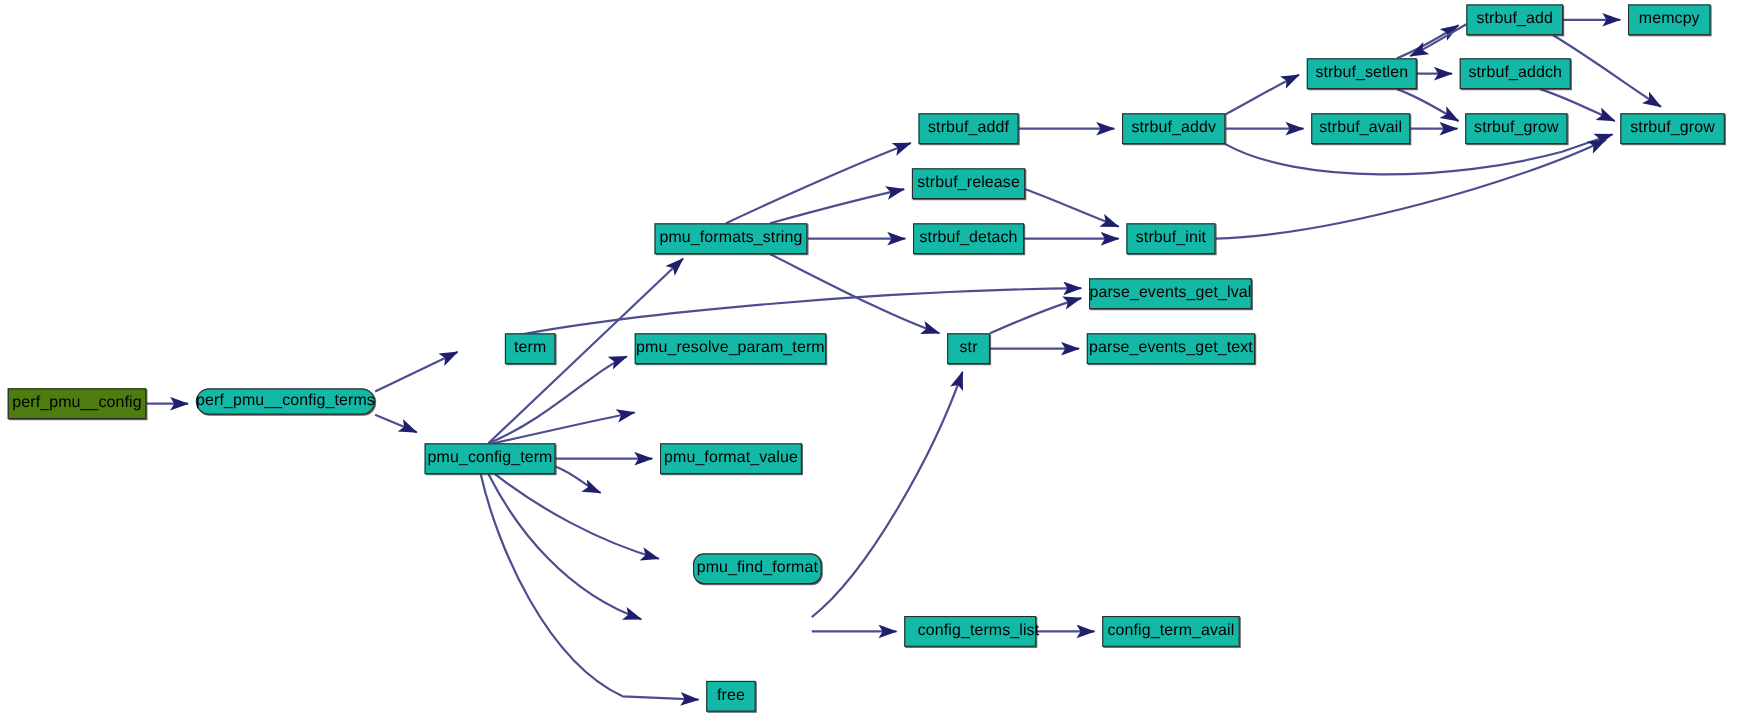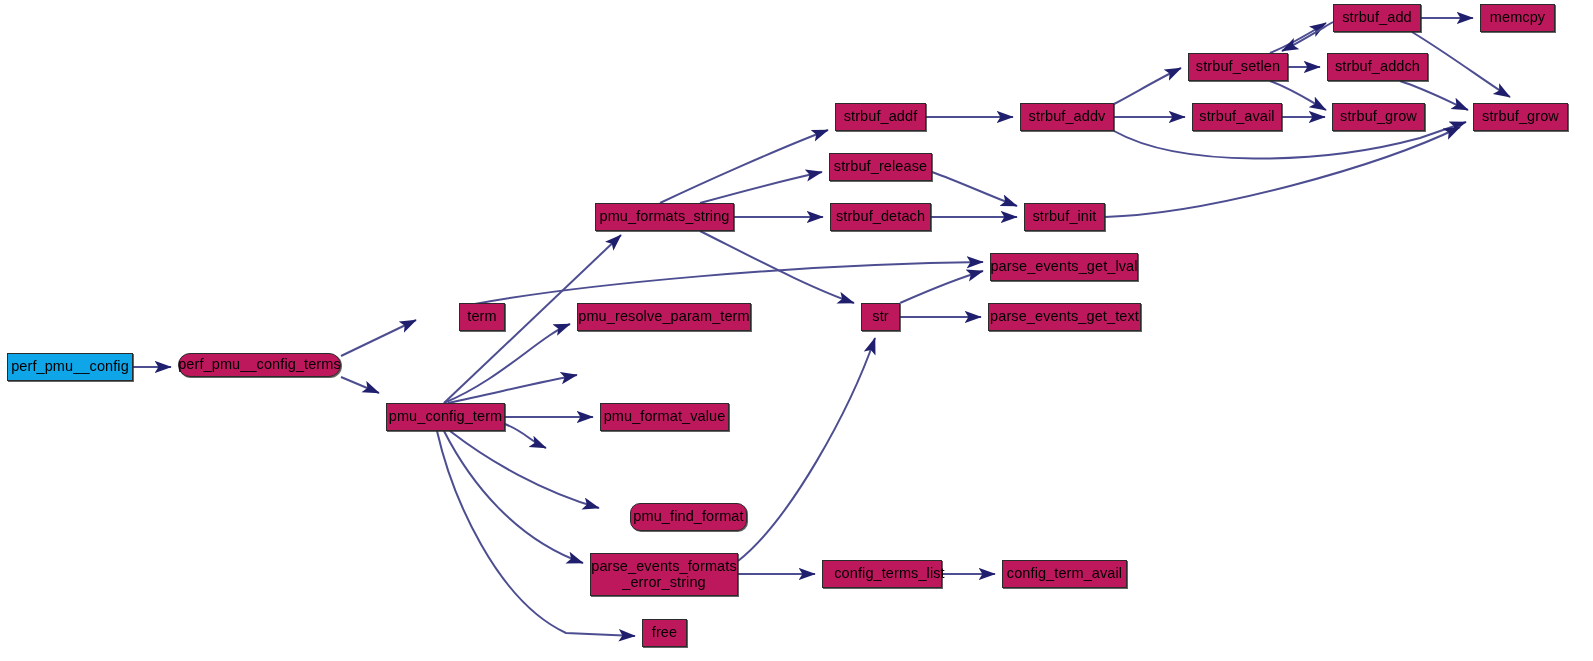--- a/index.html
+++ b/index.html
@@ -27,34 +27,34 @@
     position: absolute;
     left: 0;
     top: 0;
     width: 1593px;
     height: 661px;
   }
   .node {
     position: absolute;
     box-sizing: border-box;
     border: 1px solid #2b2b2b;
-    background: #be185d;
+    background: #14b8a6;
     color: #000000;
     font-size: 14.5px;
     line-height: 1.06;
     display: flex;
     align-items: center;
     justify-content: center;
     text-align: center;
     white-space: pre-line;
     letter-spacing: 0.1px;
     box-shadow: 1px 1px 0 rgba(40,40,40,0.72);
   }
   .node.highlight {
-    background: #0ea5e9;
+    background: #4d7c0f;
   }
   .node-label {
     display: block;
     padding: 0 5px;
   }
 </style>
 </head>
 <body>
 
 <div id="canvas">
@@ -105,22 +105,20 @@
   </svg>
   <div id="node-layer">
       <div class="node highlight" style="left: 7px; top: 353px; width: 126px; height: 28px;"><span class="node-label">perf_pmu__config</span></div>
       <div class="node" style="left: 178px; top: 353px; width: 163px; height: 24px; border-radius: 12px;"><span class="node-label">perf_pmu__config_terms</span></div>
       <div class="node" style="left: 423px; top: 303px; width: 46px; height: 28px; margin-left: 36px;"><span class="node-label">term</span></div>
       <div class="node" style="left: 386px; top: 403px; width: 119px; height: 28px;"><span class="node-label">pmu_config_term</span></div>
       <div class="node" style="left: 595px; top: 203px; width: 139px; height: 28px;"><span class="node-label">pmu_formats_string</span></div>
       <div class="node" style="left: 577px; top: 303px; width: 174px; height: 28px;"><span class="node-label">pmu_resolve_param_term</span></div>
       <div class="node" style="left: 600px; top: 403px; width: 129px; height: 28px;"><span class="node-label">pmu_format_value</span></div>
       <div class="node" style="left: 630px; top: 503px; width: 117px; height: 28px; border-radius: 10px;"><span class="node-label">pmu_find_format</span></div>
-      <div class="node" style="left: 590px; top: 553px; width: 148px; height: 43px;"><span class="node-label">parse_events_formats
-_error_string</span></div>
       <div class="node" style="left: 642px; top: 619px; width: 45px; height: 28px;"><span class="node-label">free</span></div>
       <div class="node" style="left: 835px; top: 103px; width: 91px; height: 28px;"><span class="node-label">strbuf_addf</span></div>
       <div class="node" style="left: 829px; top: 153px; width: 103px; height: 28px;"><span class="node-label">strbuf_release</span></div>
       <div class="node" style="left: 830px; top: 203px; width: 101px; height: 28px;"><span class="node-label">strbuf_detach</span></div>
       <div class="node" style="left: 861px; top: 303px; width: 39px; height: 28px;"><span class="node-label">str</span></div>
       <div class="node" style="left: 990px; top: 253px; width: 148px; height: 28px;"><span class="node-label">parse_events_get_lval</span></div>
       <div class="node" style="left: 988px; top: 303px; width: 153px; height: 28px;"><span class="node-label">parse_events_get_text</span></div>
       <div class="node" style="left: 1020px; top: 103px; width: 94px; height: 28px;"><span class="node-label">strbuf_addv</span></div>
       <div class="node" style="left: 1024px; top: 203px; width: 81px; height: 28px;"><span class="node-label">strbuf_init</span></div>
       <div class="node" style="left: 1188px; top: 53px; width: 100px; height: 28px;"><span class="node-label">strbuf_setlen</span></div>

